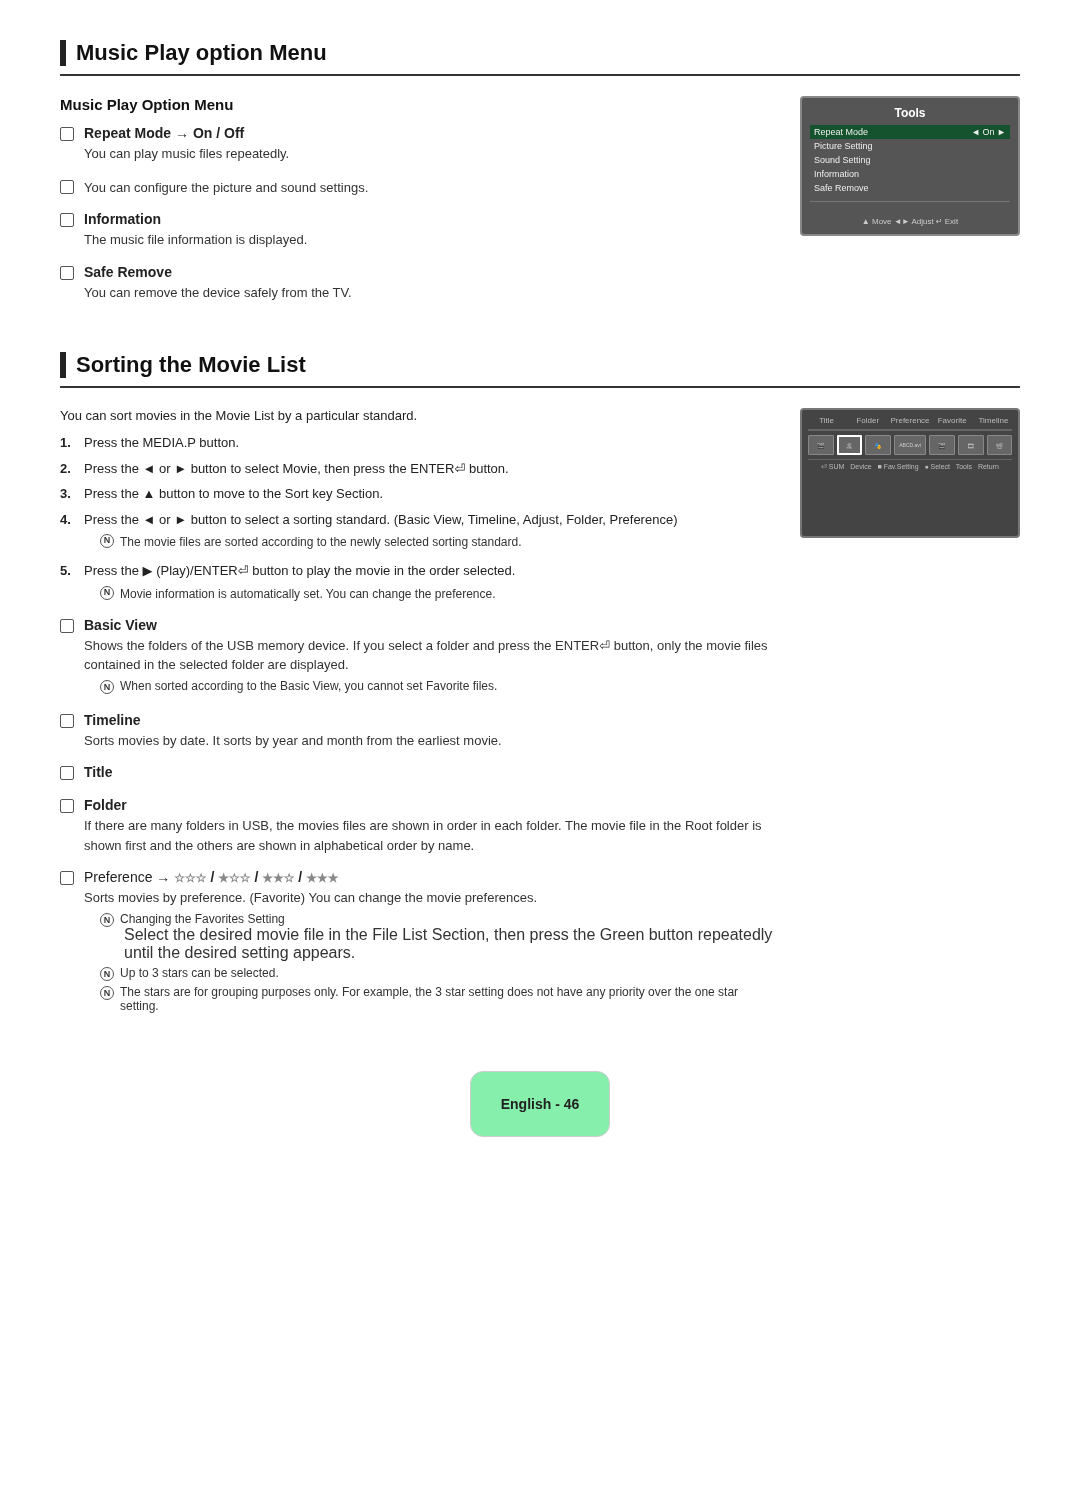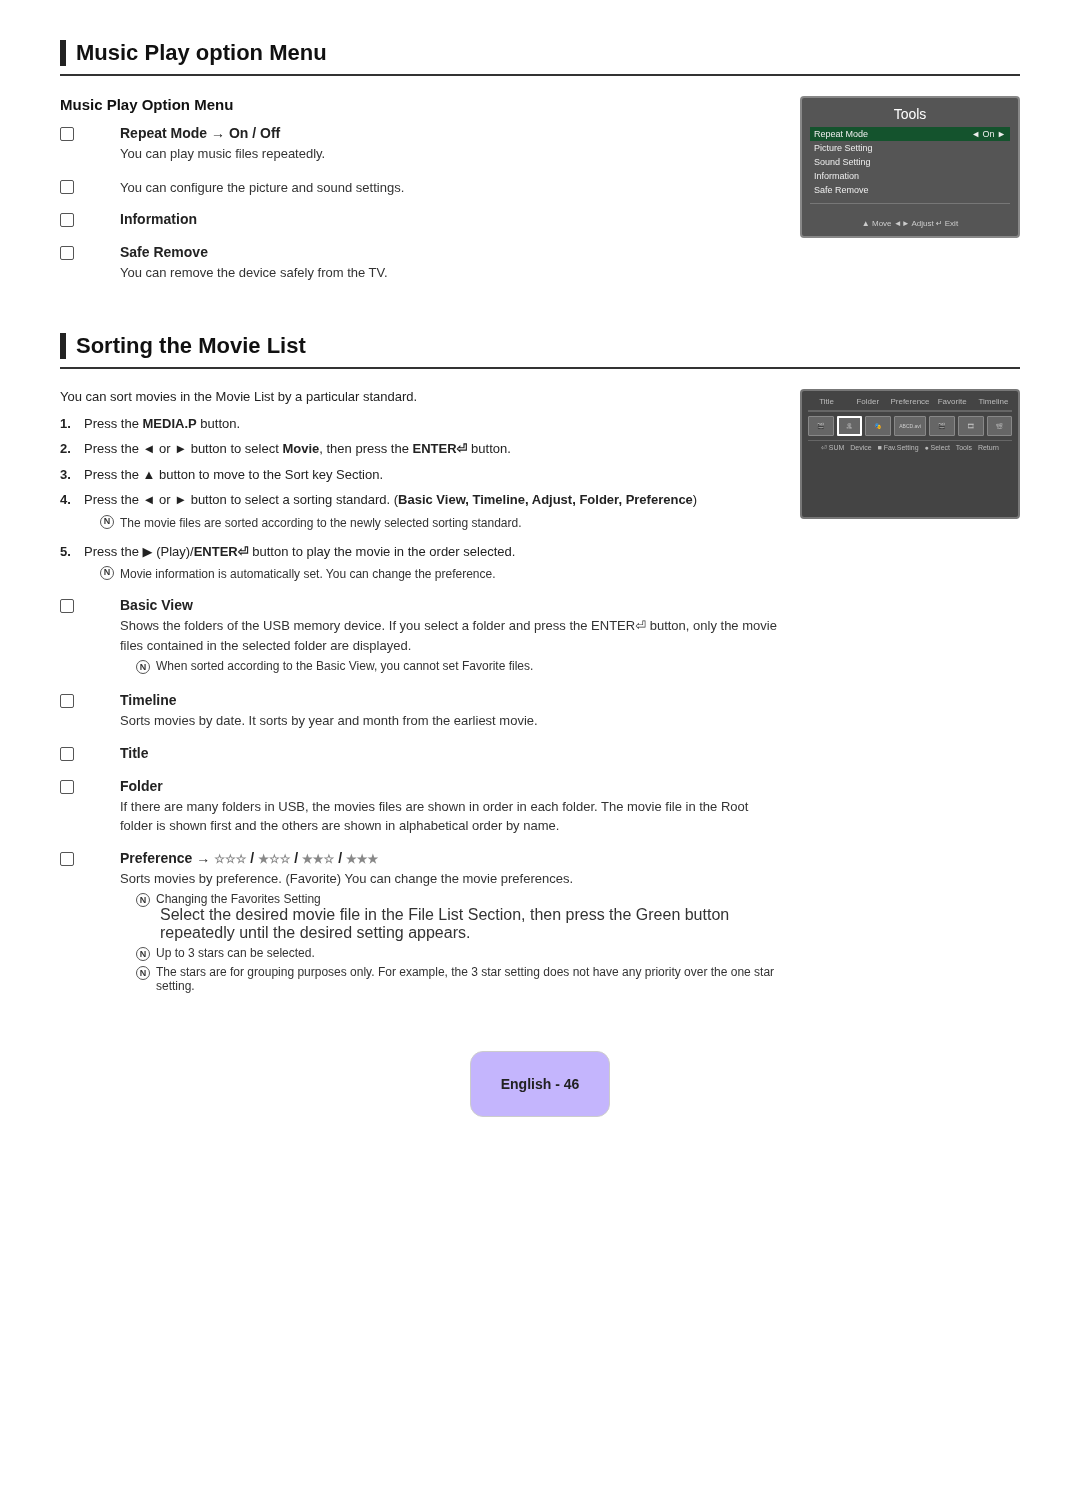--- a/index.html
+++ b/index.html
@@ -51,23 +51,24 @@
       background: #555;
       border: 2px solid #888;
       border-radius: 4px;
       padding: 8px;
       font-size: 9px;
       color: #eee;
       min-height: 120px;
     }
     .tv-screenshot .tv-title {
       text-align: center;
-      font-size: 14px;
+      font-size: 12px;
       color: #fff;
       margin-bottom: 5px;
+      font-weight: bold;
     }
     .tv-screenshot .tv-menu-item {
       display: flex;
       justify-content: space-between;
       padding: 2px 4px;
       font-size: 9px;
     }
     .tv-screenshot .tv-menu-item.selected {
       background: #14532d;
     }
@@ -86,21 +87,20 @@
       font-weight: bold;
       margin-bottom: 12px;
       color: #111;
     }
 
     
     .check-item {
       display: flex;
       align-items: flex-start;
       margin-bottom: 14px;
-      gap: 36px;
     }
     .check-box {
       width: 14px;
       height: 14px;
       border: 1.5px solid #555;
       border-radius: 2px;
       margin-right: 10px;
       margin-top: 2px;
       flex-shrink: 0;
     }
@@ -219,30 +219,30 @@
       margin-bottom: 36px;
     }
 
     
     .page-footer {
       display: flex;
       justify-content: center;
       margin-top: 40px;
     }
     .footer-badge {
-      background: #c4b5fd;
+      background: #86efac;
       border: 1px solid #ccc;
       padding: 24px 30px;
       font-size: 14px;
       font-weight: bold;
       color: #222;
       border-radius: 13px;
     }
 
-    strong { font-weight: bold; }
+    strong { font-weight: normal; }
   </style>
 </head>
 <body>
 
 <div class="section-gap">
   <div class="section-title">
     <span class="section-title-bar"></span>
     <span>Music Play option Menu</span>
   </div>
 
@@ -264,20 +264,21 @@
         <div class="check-box"></div>
         <div class="check-content">
           <div class="check-desc">You can configure the picture and sound settings.</div>
         </div>
       </div>
 
       <div class="check-item">
         <div class="check-box"></div>
         <div class="check-content">
           <div class="check-label">Information</div>
+          <div class="check-desc">The music file information is displayed.</div>
         </div>
       </div>
 
       <div class="check-item">
         <div class="check-box"></div>
         <div class="check-content">
           <div class="check-label">Safe Remove</div>
           <div class="check-desc">You can remove the device safely from the TV.</div>
         </div>
       </div>

